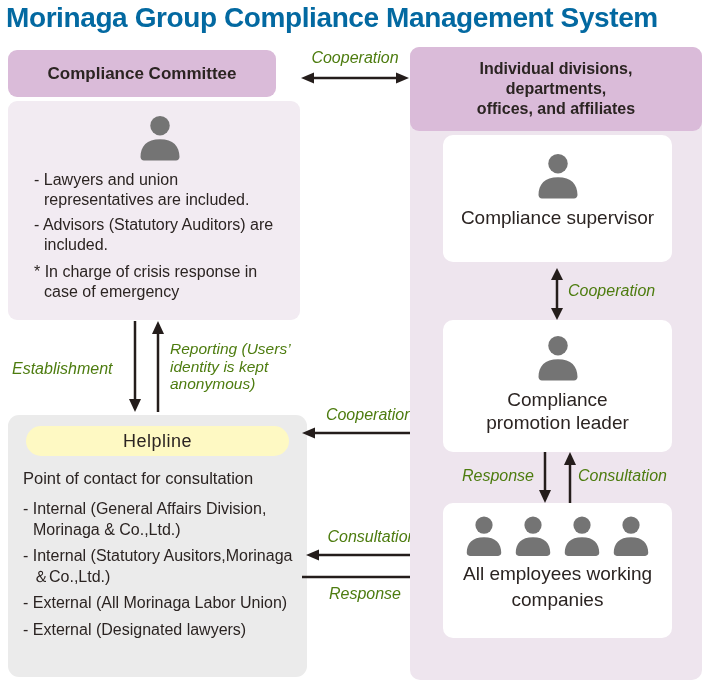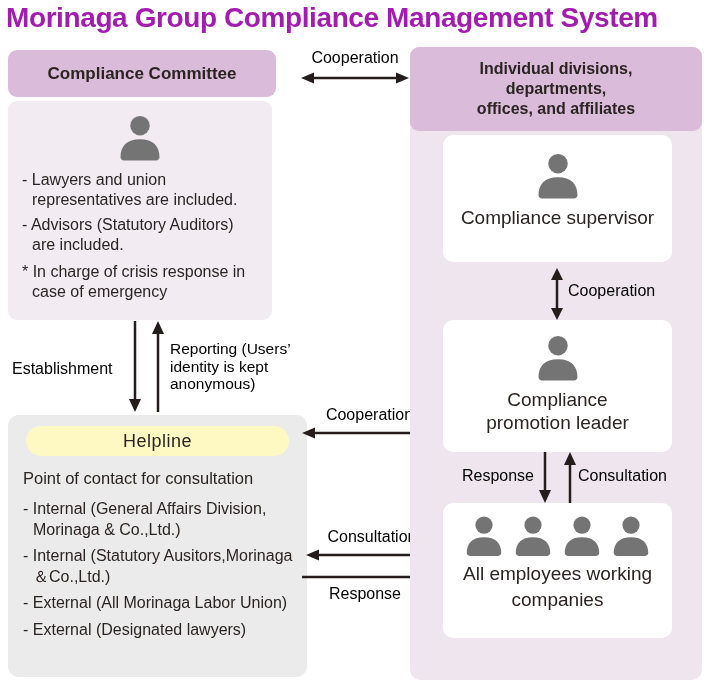--- a/index.html
+++ b/index.html
@@ -5,39 +5,39 @@
   * { margin:0; padding:0; box-sizing:border-box; }
   html,body { background:#ffffff; }
   #stage {
     position:relative; width:710px; height:685px; background:#ffffff;
     font-family:"Liberation Sans", sans-serif; color:#2b2422; overflow:hidden;
   }
   .abs { position:absolute; }
 
   
   #title { left:6px; top:1px; width:704px; font-size:28px; line-height:34px;
-           font-weight:bold; color:#a21caf; letter-spacing:-0.4px; }
+           font-weight:bold; color:#0369a1; letter-spacing:-0.4px; }
 
   
   .pink-header { background:#dabbd9; border-radius:9px; display:flex;
                  flex-direction:column; align-items:center; justify-content:center;
                  font-weight:bold; color:#2b2422; text-align:center; }
   #committee-header { left:8px; top:50px; width:268px; height:47px; font-size:17px; }
 
   
-  #committee-body { left:8px; top:101px; width:264px; height:219px;
-                    background:#f2ebf2; border-radius:9px; }
+  #committee-body { left:8px; top:101px; width:292px; height:219px;
+                    background:#f2ebf2; border-radius:9px;padding-left:12px; }
   .person-svg { display:block; }
   #committee-icon { margin:11px auto 4px auto; }
   #committee-notes { padding:2px 13px 0 14px; font-size:16px; line-height:20px; }
   .note { padding-left:10px; text-indent:-10px; margin-bottom:5px; }
   .note:last-child { margin-top:7px; }
 
   
-  .gray-label { color:#000000; font-size:16px; }
+  .gray-label { color:#4d7c0f; font-size:16px;font-style:italic; }
   #establishment-label { left:12px; top:360px; }
   #reporting-label { left:170px; top:340px; width:140px; font-size:15.5px; line-height:17.5px; }
 
   
   #helpline-box { left:8px; top:415px; width:299px; height:262px;
                   background:#ebebeb; border-radius:11px; }
   #helpline-pill { margin:11px auto 0 auto; width:263px; height:30px; line-height:30px;
                    background:#fef9c3; border-radius:15px; text-align:center;
                    font-size:18px; letter-spacing:0.5px; color:#2b2422; }
   #helpline-subtitle { margin:13px 0 0 15px; font-size:16.5px; }

